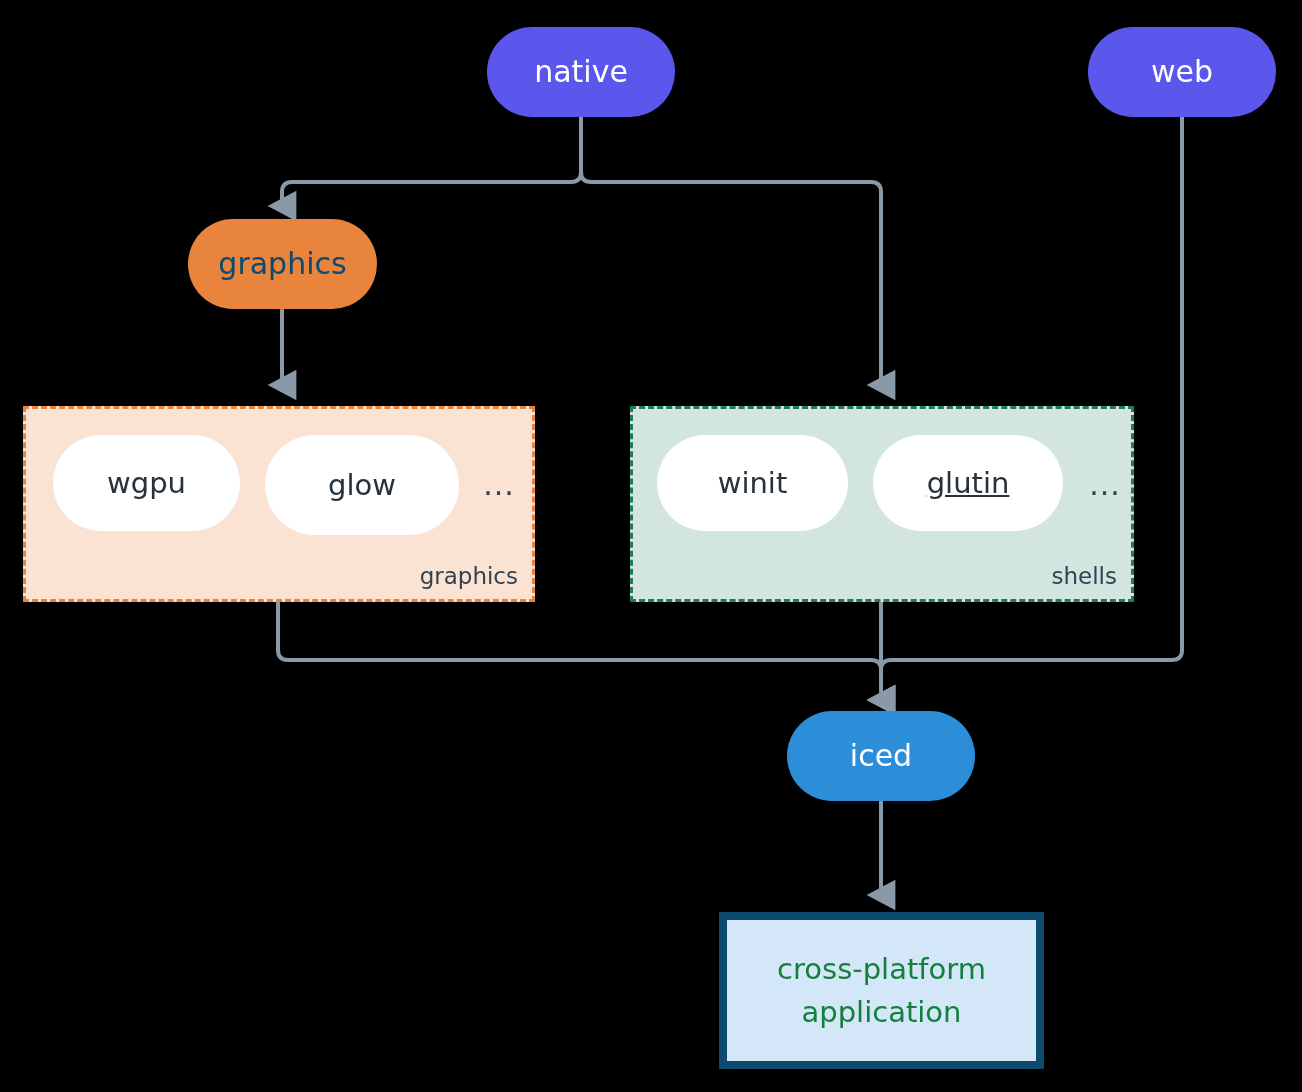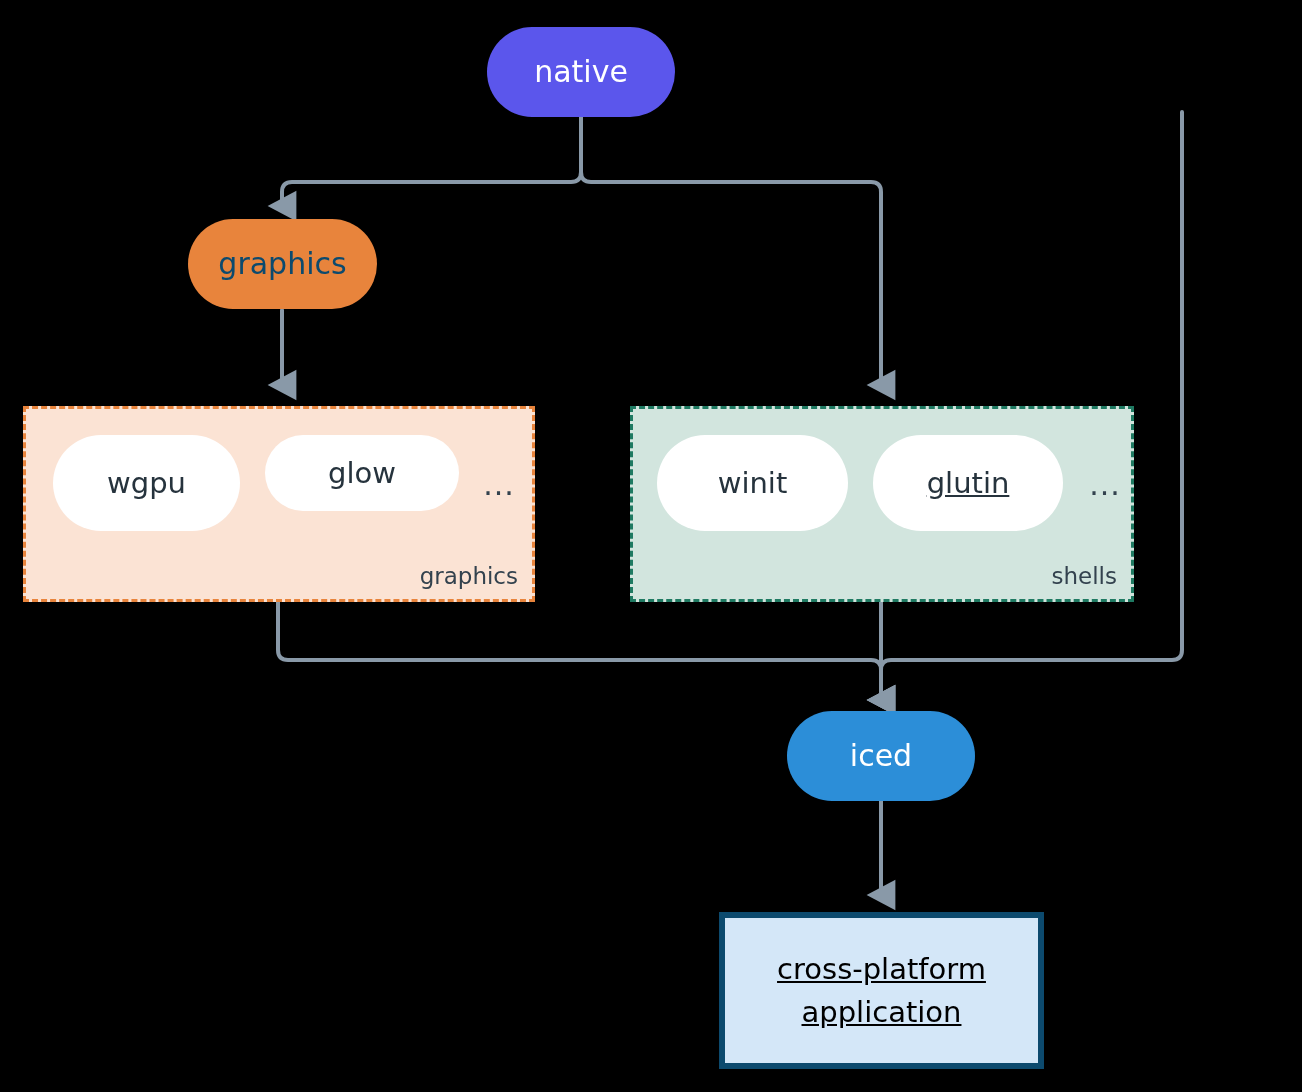--- a/index.html
+++ b/index.html
@@ -99,30 +99,29 @@
     letter-spacing: 1px;
     display: flex;
     align-items: center;
     justify-content: center;
   }
   
   .rect-app {
     position: absolute;
     box-sizing: border-box;
     background: #d4e7f8;
-    border: 6px solid #0c4a6e;
-    color: #000000;
+    border: 8px solid #0c4a6e;
+    color: #15803d;
     font-size: 29px;
     display: flex;
     align-items: center;
     justify-content: center;
     text-align: center;
     line-height: 1.45;
     white-space: pre-line;
-    text-decoration: underline;
   }
 </style>
 </head>
 <body>
 
 <div id="diagram-root">
 
   <svg id="edge-layer" viewBox="0 0 1302 1092">
     <defs>
       <marker id="arrowhead" markerWidth="9" markerHeight="9" refX="4.4" refY="4.4" orient="auto" markerUnits="strokeWidth">
@@ -156,30 +155,33 @@
 
     <g>
       <path d="M 881 800 L 881 895" fill="none" stroke="#8999a8" stroke-width="4" stroke-linecap="round" marker-end="url(#arrowhead)"></path>
     </g>
   </svg>
 
   <div class="node node-pill pill-native" style="left:487px; top:27px; width:188px; height:90px;">
     <span class="node-label">native</span>
   </div>
 
+  <div class="node node-pill pill-web" style="left:1088px; top:27px; width:188px; height:90px;">
+    <span class="node-label">web</span>
+  </div>
 
   <div class="node node-pill pill-graphics" style="left:188px; top:219px; width:189px; height:90px;">
     <span class="node-label">graphics</span>
   </div>
 
   <div class="cluster cluster-renderers" style="left:23px; top:406px; width:512px; height:196px;">
     <div class="leaf-pill" style="left:27px; top:26px; width:187px; height:96px;">
       <span>wgpu</span>
     </div>
-    <div class="leaf-pill" style="left:239px; top:26px; width:194px; height:76px;text-align:right;">
+    <div class="leaf-pill" style="left:239px; top:26px; width:194px; height:100px;text-align:right;">
       <span>glow</span>
     </div>
     <div class="ellipsis" style="left:447px; top:60px; width:52px; height:30px;">...</div>
     <div class="cluster-title">graphics</div>
   </div>
 
   <div class="cluster cluster-shells" style="left:630px; top:406px; width:504px; height:196px;">
     <div class="leaf-pill" style="left:24px; top:26px; width:191px; height:96px;">
       <span>winit</span>
     </div>

